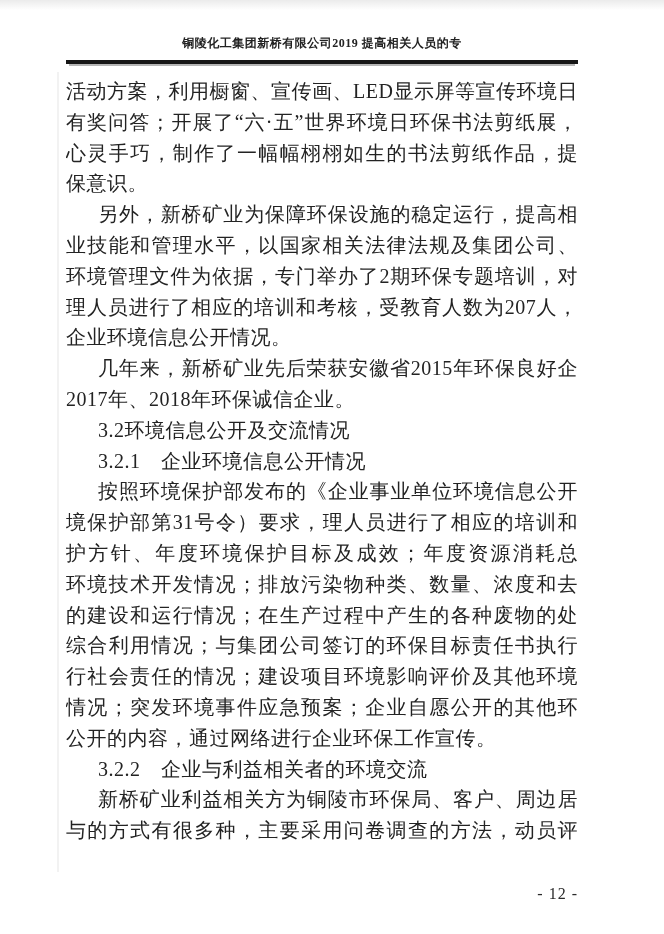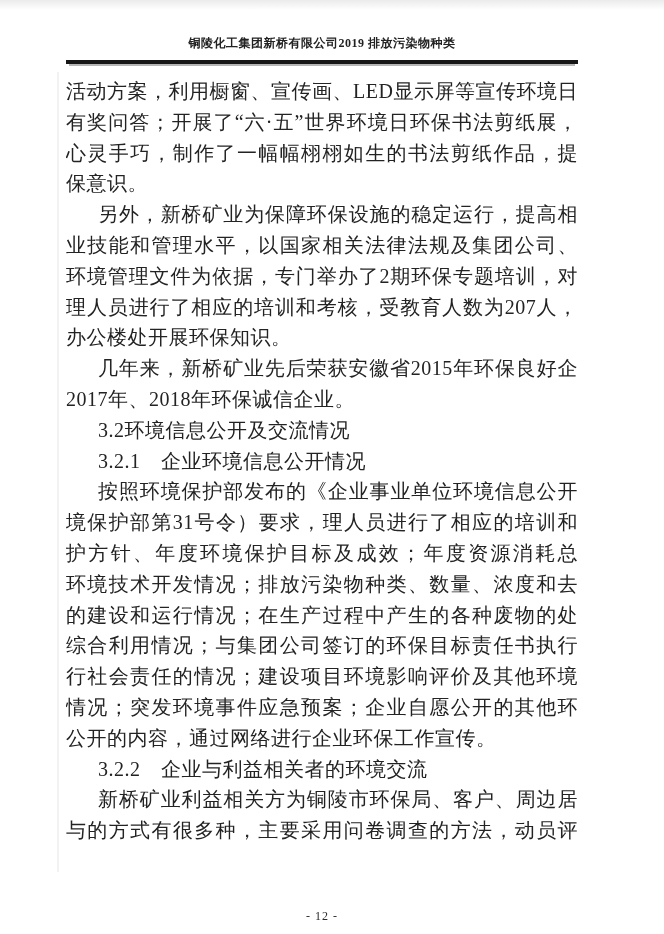--- a/index.html
+++ b/index.html
@@ -53,48 +53,48 @@
   .line.just{
     text-align:justify;
     text-align-last:justify;
     text-justify:inter-character;
   }
   .line.ind{
     text-indent:32px;
   }
   
   .page-number{
-    position:absolute;top:908px;left:66px;width:512px;
-    text-align:center;
-    font-size:12px;line-height:16px;
+    position:absolute;top:886px;left:66px;width:512px;
+    text-align:right;
+    font-size:16px;line-height:16px;
     color:#2a2a2a;
     letter-spacing:1px;
   }
 </style>
 </head>
 <body>
 
 <div class="page">
   <div class="scan-top"></div>
   <div class="scan-left"></div>
 
   <div class="doc-header">
-    <span>铜陵化工集团新桥有限公司2019 排放污染物种类</span>
+    <span>铜陵化工集团新桥有限公司2019 提高相关人员的专</span>
   </div>
 
   <div class="body-text">
       <div class="line just">活动方案，利用橱窗、宣传画、LED显示屏等宣传环境日主题；在副</div>
       <div class="line just">有奖问答；开展了“六·五”世界环境日环保书法剪纸展，公司员工</div>
       <div class="line just">心灵手巧，制作了一幅幅栩栩如生的书法剪纸作品，提高了公众的环</div>
       <div class="line">保意识。</div>
       <div class="line ind just">另外，新桥矿业为保障环保设施的稳定运行，提高相关人员的专</div>
       <div class="line just">业技能和管理水平，以国家相关法律法规及集团公司、矿业公司内部</div>
       <div class="line just">环境管理文件为依据，专门举办了2期环保专题培训，对专职环保管</div>
       <div class="line just">理人员进行了相应的培训和考核，受教育人数为207人，推动了我公</div>
-      <div class="line">办公楼处开展环保知识。</div>
+      <div class="line">企业环境信息公开情况。</div>
       <div class="line ind just">几年来，新桥矿业先后荣获安徽省2015年环保良好企业、2016年、</div>
       <div class="line">2017年、2018年环保诚信企业。</div>
       <div class="line ind">3.2环境信息公开及交流情况</div>
       <div class="line ind">3.2.1　企业环境信息公开情况</div>
       <div class="line ind just">按照环境保护部发布的《企业事业单位环境信息公开办法》（环</div>
       <div class="line just">境保护部第31号令）要求，理人员进行了相应的培训和考核、环境保</div>
       <div class="line just">护方针、年度环境保护目标及成效；年度资源消耗总量；环保投资和</div>
       <div class="line just">环境技术开发情况；排放污染物种类、数量、浓度和去向；环保设施</div>
       <div class="line just">的建设和运行情况；在生产过程中产生的各种废物的处理、处置情况、</div>
       <div class="line just">综合利用情况；与集团公司签订的环保目标责任书执行情况；企业履</div>

